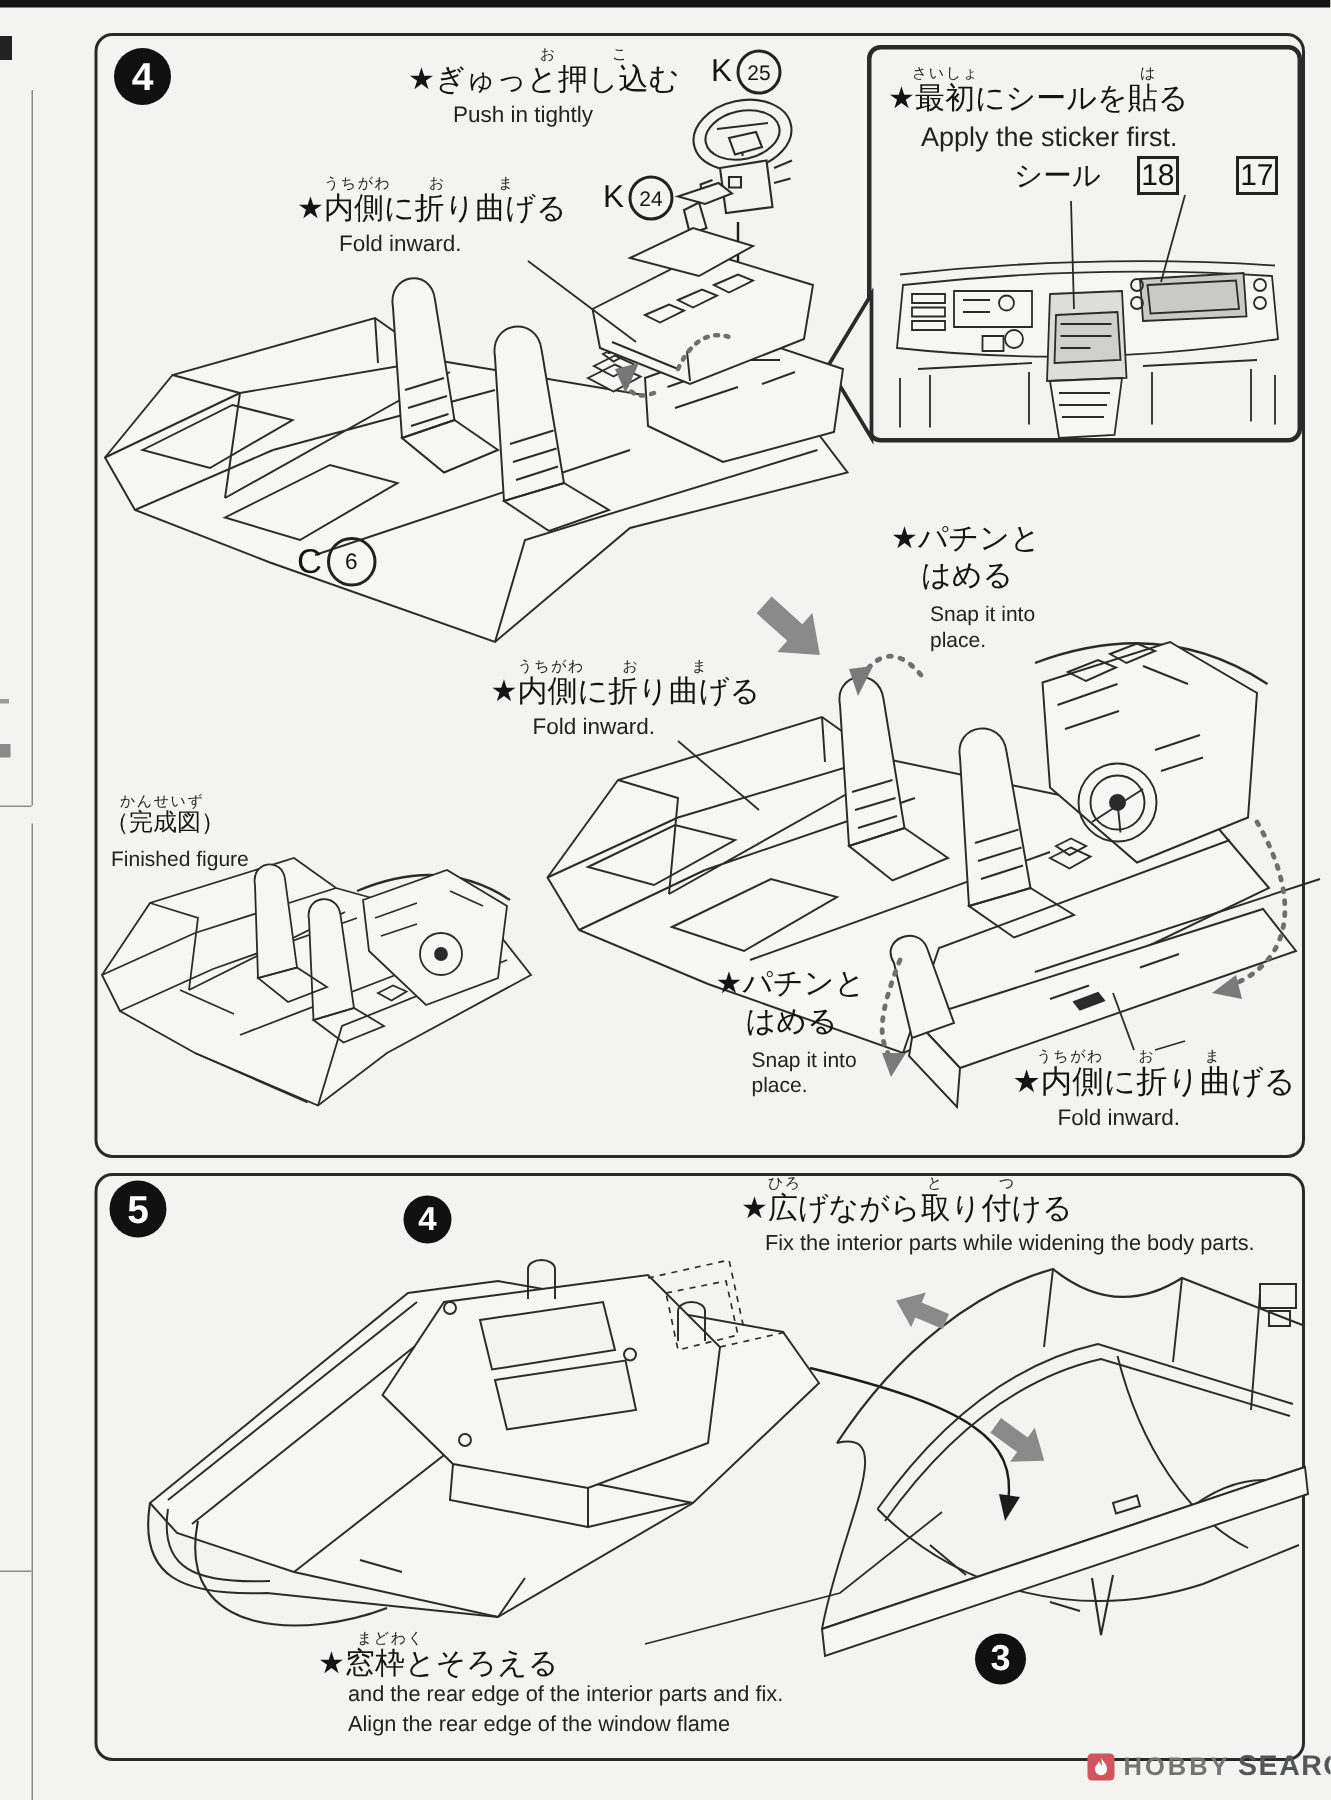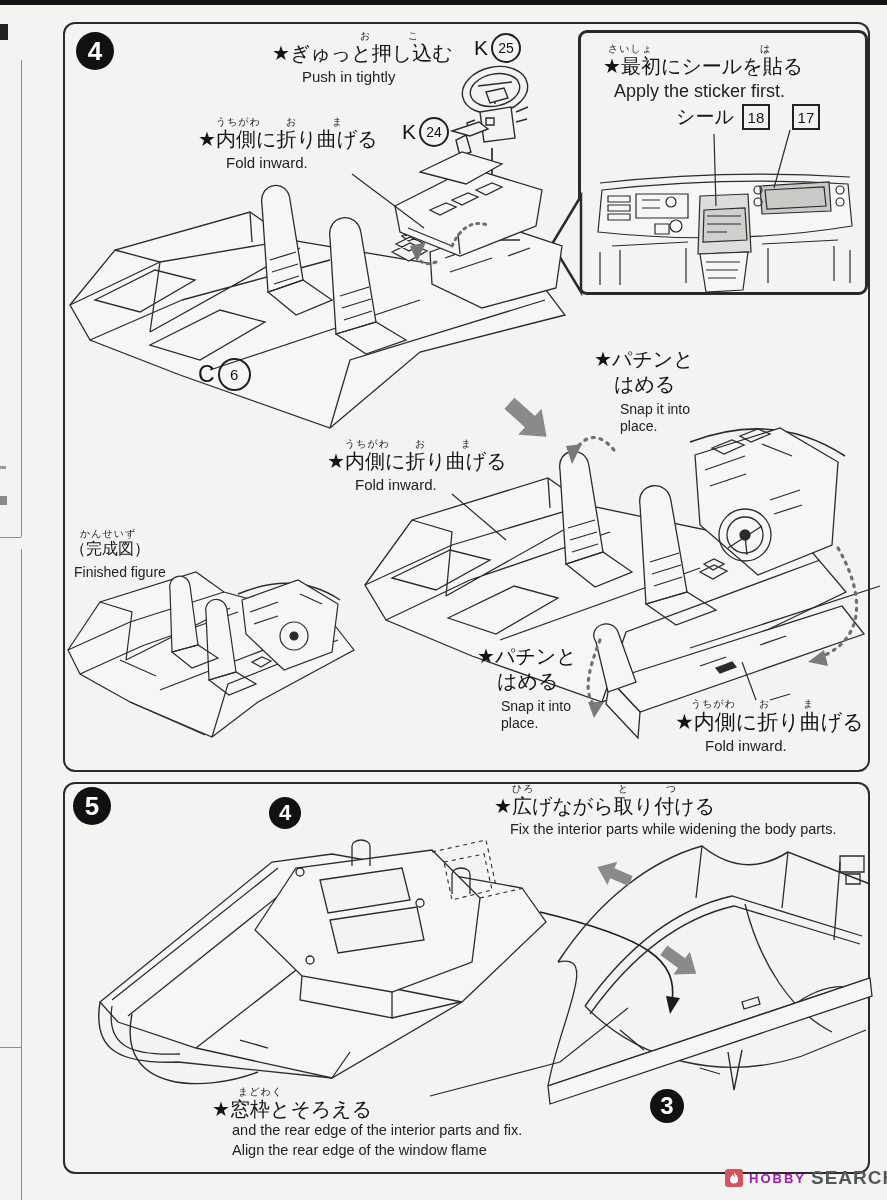--- a/index.html
+++ b/index.html
@@ -35,33 +35,33 @@
     position:absolute;display:flex;align-items:center;gap:3px;
     font-size:21px;color:#141414;
   }
   .circ{
     border:2px solid #222;border-radius:50%;
     display:inline-flex;align-items:center;justify-content:center;
     font-size:14px;color:#141414;background:transparent;
   }
   .sqnum{
     border:2px solid #222;display:inline-flex;align-items:center;
-    justify-content:center;font-size:15px;width:24px;height:22px;
+    justify-content:center;font-size:20px;width:24px;height:22px;
     background:transparent;color:#141414;
   }
-  .stickerrow{position:absolute;display:flex;align-items:center;gap:8px;}
+  .stickerrow{position:absolute;display:flex;align-items:center;gap:24px;}
   .stickerrow .lbl{font-size:19px;color:#141414;}
   svg{position:absolute;left:0;top:0;}
   .topstrip{position:absolute;left:0;top:0;width:887px;height:5px;background:#141414;}
   .edge-v{position:absolute;background:#8c8c8c;width:1px;}
   .edge-h{position:absolute;background:#8c8c8c;height:1px;}
   .logo{
     position:absolute;display:flex;align-items:center;gap:5px;
   }
-  .logo .hobby{font-size:13px;font-weight:bold;letter-spacing:2px;color:#a21caf;}
+  .logo .hobby{font-size:17px;font-weight:bold;letter-spacing:2px;color:#737373;}
   .logo .search{font-size:19px;font-weight:bold;letter-spacing:1px;color:#53575a;}
 </style>
 </head>
 <body>
 
 <div class="topstrip"></div>
 <div class="edge-v" style="left:21px;top:60px;height:477px;"></div>
 <div class="edge-h" style="left:0;top:537px;width:21px;"></div>
 <div class="edge-v" style="left:21px;top:549px;height:651px;"></div>
 <div class="edge-h" style="left:0;top:1047px;width:21px;"></div>
@@ -300,21 +300,21 @@
   <span class="circ" style="width:29px;height:29px;font-size:15px;">
       <span>6</span>
     </span>
 </div>
 
 <div class="note" style="left:592px;top:42px;">
   <div class="furirow" style="width:240px;">
     <span class="furi" style="left:16px;">さいしょ</span>
     <span class="furi" style="left:168px;">は</span>
   </div>
-  <div class="jp" style="font-size:20px;margin-left:11px;">★最初にシールを貼る</div>
+  <div class="jp" style="font-size:20px;">★最初にシールを貼る</div>
   <div class="en" style="font-size:18px;margin-left:22px;margin-top:2px;">Apply the sticker first.</div>
 </div>
 <div class="stickerrow" style="left:676px;top:104px;">
   <span class="lbl">シール</span>
   <span class="sqnum">
       <span>18</span>
     </span>
   <span class="sqnum" style="margin-left:14px;">
       <span>17</span>
     </span>

